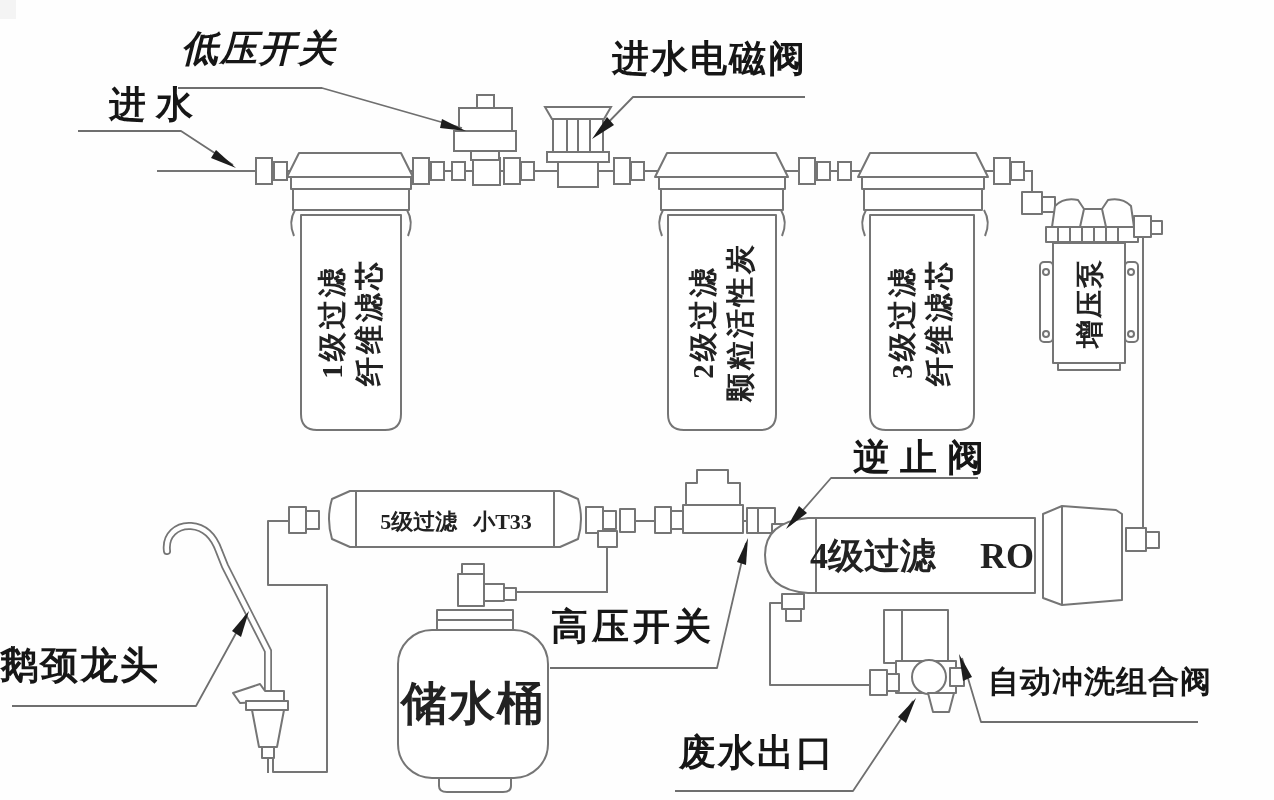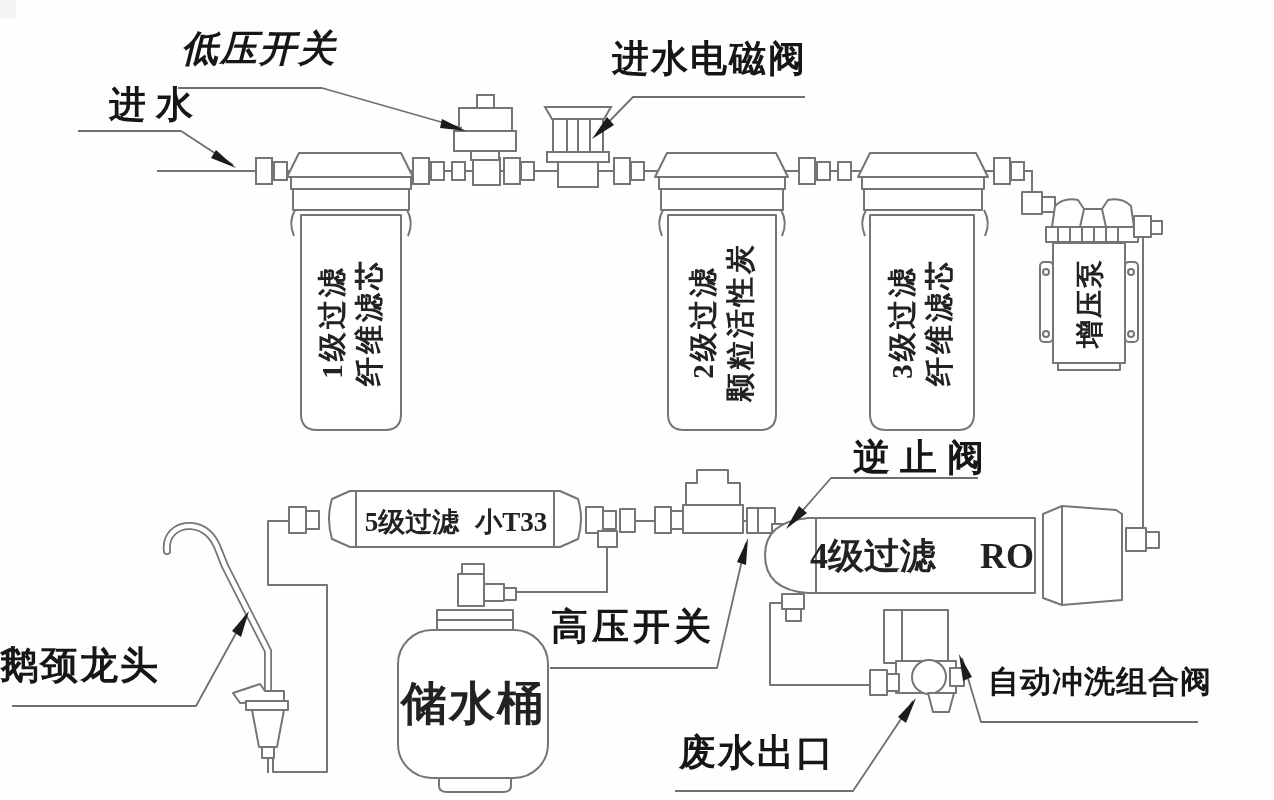--- a/index.html
+++ b/index.html
@@ -250,21 +250,21 @@
 
   <div class="vtext" style="left:836px;top:246px;width:170px;height:152px;">
     <span>3级过滤</span>
     <span>纤维滤芯</span>
   </div>
 
   <div class="vtext" style="left:1032px;top:287px;width:114px;height:32px;font-size:28px;letter-spacing:2px;">
     <span>增压泵</span>
   </div>
 
-  <div class="htext" style="left:352px;top:502px;width:208px;height:40px;font-size:27px;gap:16px;">
+  <div class="htext" style="left:352px;top:502px;width:208px;height:40px;font-size:22px;gap:16px;">
     <span>5级过滤</span>
     <span>小T33</span>
   </div>
 
   <div class="htext" style="left:806px;top:536px;width:232px;height:40px;font-size:36px;gap:44px;">
     <span>4级过滤</span>
     <span>RO</span>
   </div>
 
   <div class="htext" style="left:400px;top:681px;width:146px;height:46px;font-size:46px;letter-spacing:2px;">

